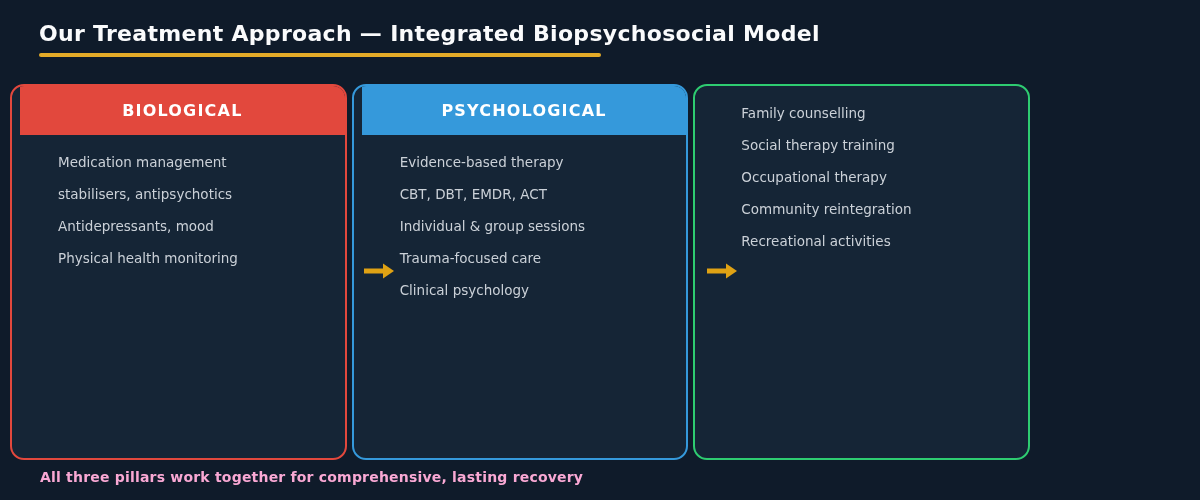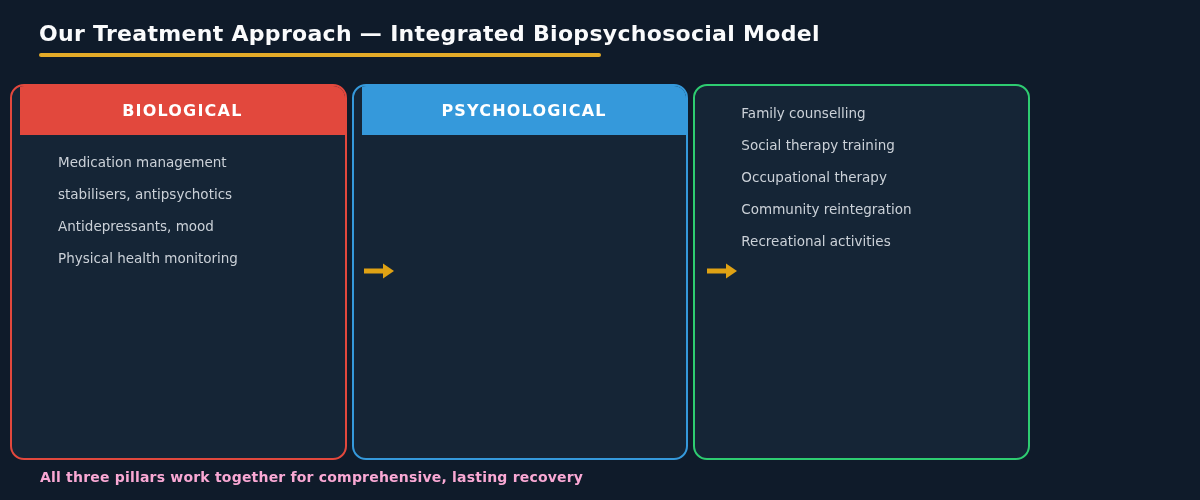--- a/index.html
+++ b/index.html
@@ -105,20 +105,27 @@
     <div class="pillar-body">
       <div class="pillar-line">Medication management</div>
       <div class="pillar-line">stabilisers, antipsychotics</div>
       <div class="pillar-line">Antidepressants, mood</div>
       <div class="pillar-line">Physical health monitoring</div>
     </div>
   </div>
 
   <div class="pillar" style="--accent: #3599db;">
     <div class="pillar-header">PSYCHOLOGICAL</div>
+    <div class="pillar-body">
+      <div class="pillar-line">Evidence-based therapy</div>
+      <div class="pillar-line">CBT, DBT, EMDR, ACT</div>
+      <div class="pillar-line">Individual &amp; group sessions</div>
+      <div class="pillar-line">Trauma-focused care</div>
+      <div class="pillar-line">Clinical psychology</div>
+    </div>
   </div>
 
   <div class="pillar" style="--accent: #2ecc71;">
     <div class="pillar-body">
       <div class="pillar-line">Family counselling</div>
       <div class="pillar-line">Social therapy training</div>
       <div class="pillar-line">Occupational therapy</div>
       <div class="pillar-line">Community reintegration</div>
       <div class="pillar-line">Recreational activities</div>
     </div>

